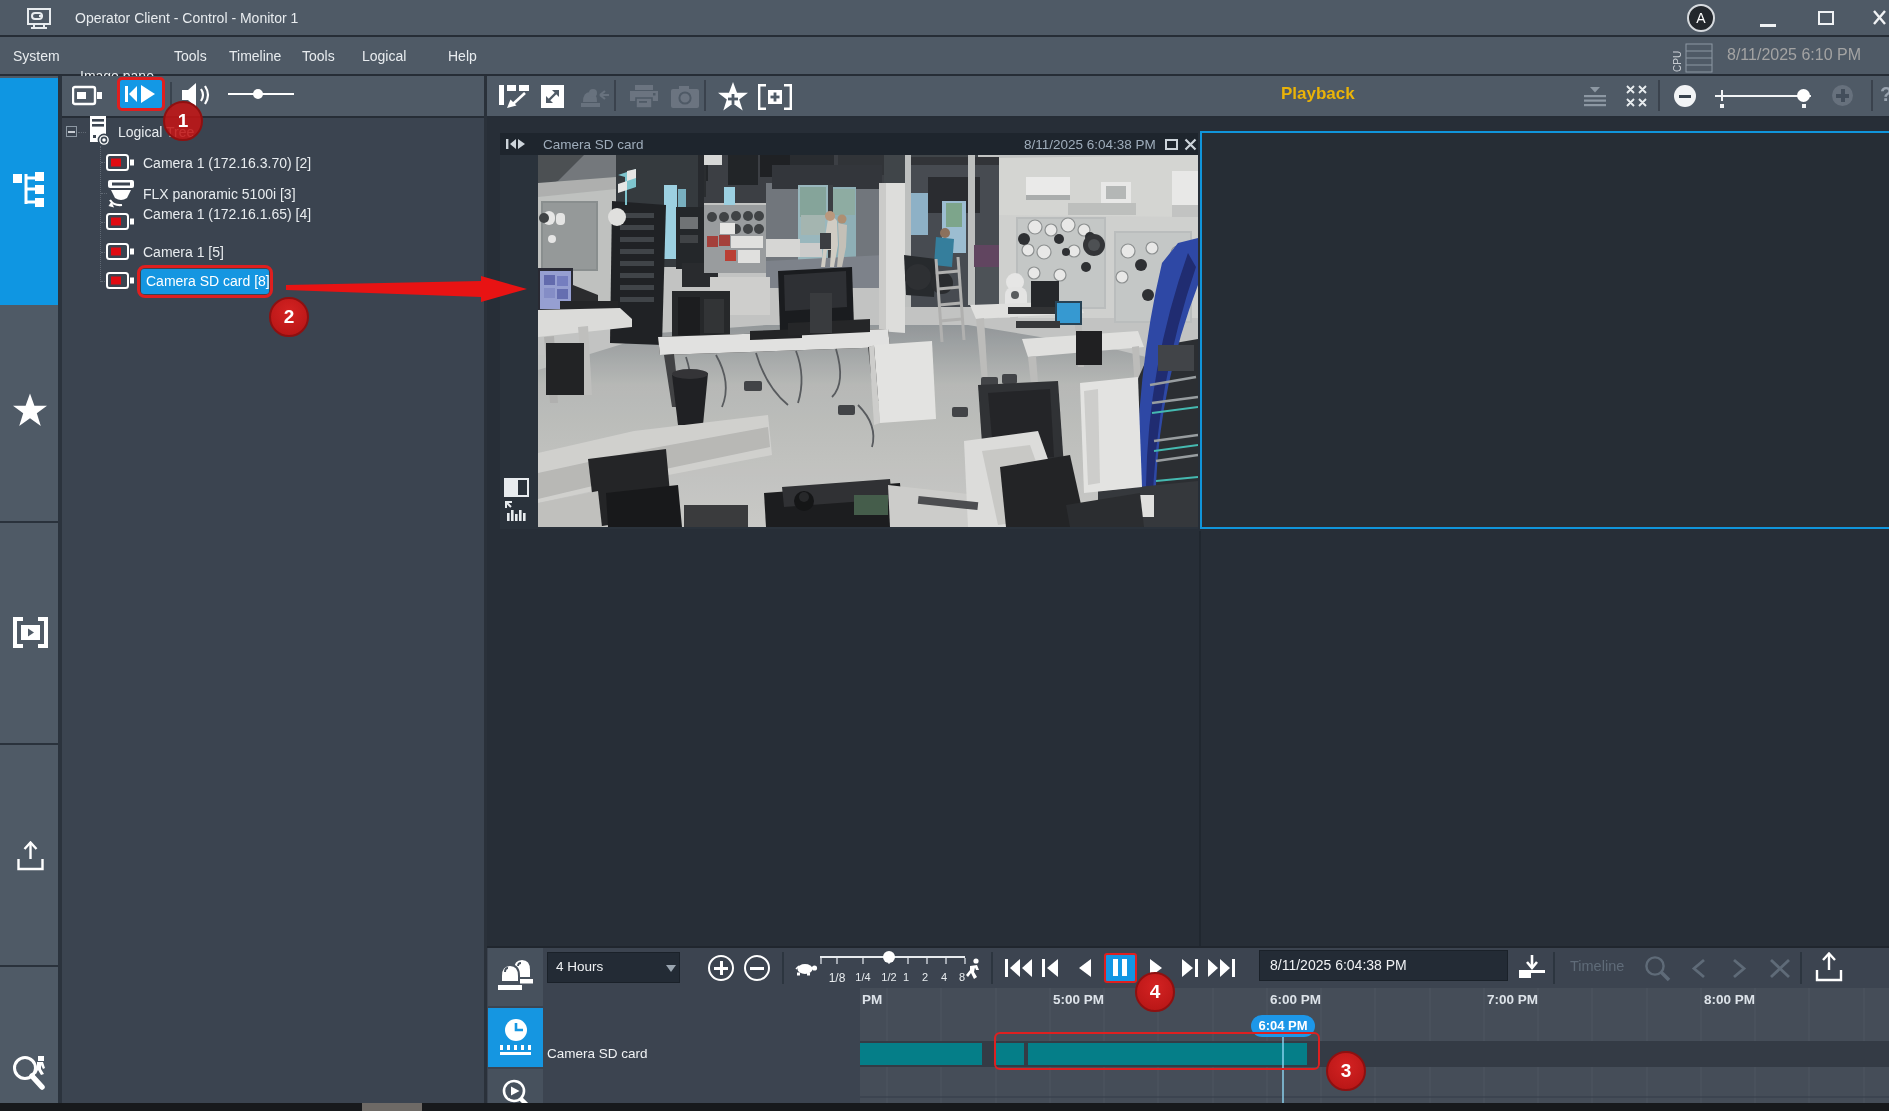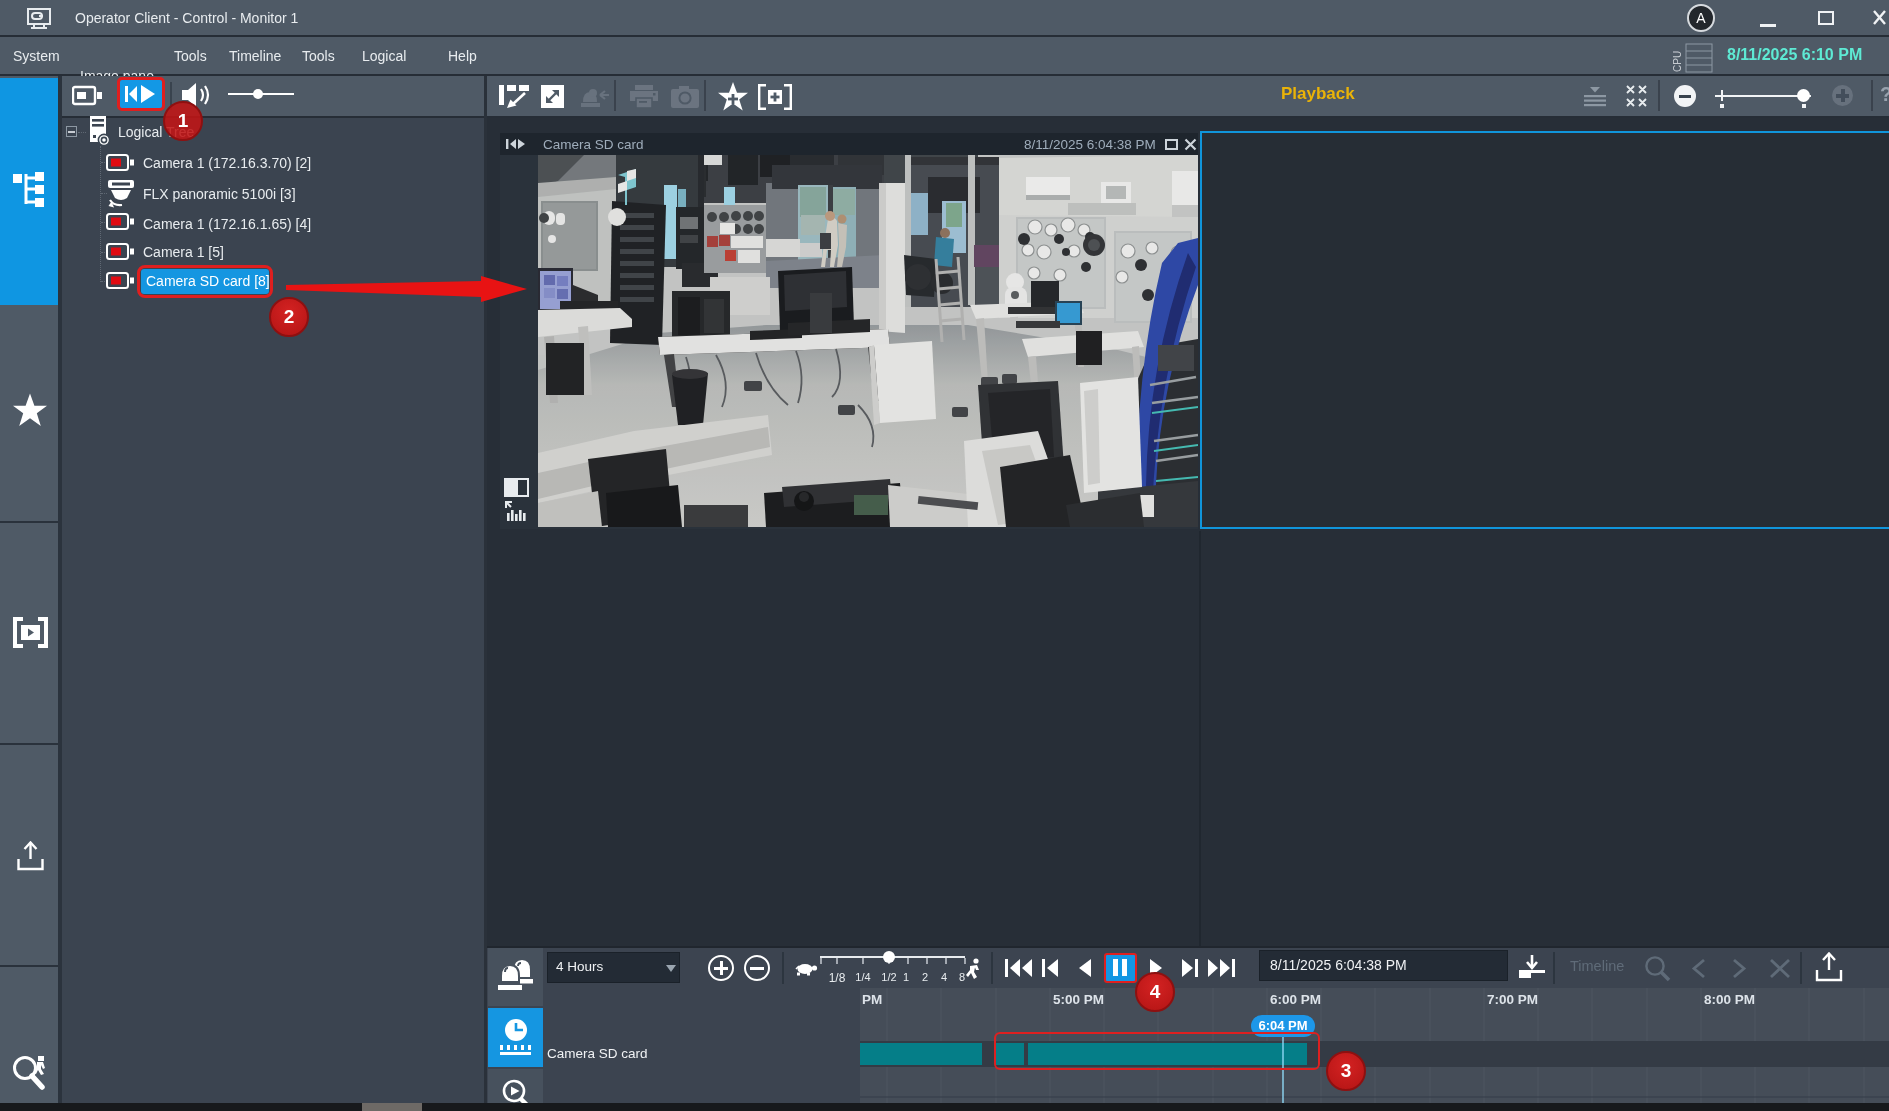--- a/index.html
+++ b/index.html
@@ -47,21 +47,21 @@
   <div class="abs txt" style="left:362px;top:48px;">Logical</div>
   <div class="abs txt" style="left:420px;top:48px;margin-left:28px;">Help</div>
 
   <svg class="abs" style="left:1672px;top:42px" width="42" height="32" viewBox="0 0 42 32">
     <text x="9" y="30" fill="#c7ccd2" font-size="10" font-family="Liberation Sans" transform="rotate(-90 9 30)">CPU</text>
     <rect x="14" y="2" width="26" height="28" fill="none" stroke="#8d98a3" stroke-width="1"></rect>
     <line x1="14" y1="9" x2="40" y2="9" stroke="#8d98a3" stroke-width="1"></line>
     <line x1="14" y1="16" x2="40" y2="16" stroke="#8d98a3" stroke-width="1"></line>
     <line x1="14" y1="23" x2="40" y2="23" stroke="#8d98a3" stroke-width="1"></line>
   </svg>
-  <div class="abs" style="left:1727px;top:46px;font-size:16px;font-weight:bold;color:#5eead4;">8/11/2025 6:10 PM</div>
+  <div class="abs" style="left:1727px;top:46px;font-size:16px;font-weight:normal;color:#a3a3a3;">8/11/2025 6:10 PM</div>
 
   <div class="abs" style="left:0;top:76px;width:1889px;height:40px;background:#4f5a66;"></div>
   <div class="abs" style="left:0;top:116px;width:1889px;height:2px;background:#262d36;"></div>
 
   <div class="abs" style="left:0;top:76px;width:58px;height:1035px;background:#4f5a66;"></div>
   <div class="abs" style="left:58px;top:76px;width:4px;height:1035px;background:#2b333d;"></div>
   <div class="abs" style="left:0;top:78px;width:58px;height:227px;background:#0f96e2;"></div>
   <div id="sb-icons">
 
     <svg class="abs" style="left:13px;top:172px" width="33" height="36" viewBox="0 0 33 36">
@@ -157,21 +157,21 @@
       <path d="M5 10 L25 10 L21 18 Q15 22 9 18 Z" fill="#fff"></path>
       <path d="M4 20 Q8 26 16 25" stroke="#fff" stroke-width="2.2" fill="none"></path>
       <path d="M8 27.5 L2.5 26 L5.5 21.5 Z" fill="#fff"></path>
     </svg>
     <div class="abs txt" style="left:143px;top:186px;">FLX panoramic 5100i [3]</div>
     <svg class="abs" style="left:106px;top:213px" width="28" height="18" viewBox="0 0 28 18">
       <rect x="1" y="1" width="21" height="15" rx="2.5" fill="none" stroke="#fff" stroke-width="2"></rect>
       <rect x="5" y="4.5" width="10" height="8" fill="#e00b12"></rect>
       <rect x="24" y="5.5" width="4.5" height="6" fill="#fff"></rect>
     </svg>
-    <div class="abs txt" style="left:143px;top:216px;text-align:right;">Camera 1 (172.16.1.65) [4]</div>
+    <div class="abs txt" style="left:143px;top:206px;text-align:right;">Camera 1 (172.16.1.65) [4]</div>
     <svg class="abs" style="left:106px;top:243px" width="28" height="18" viewBox="0 0 28 18">
       <rect x="1" y="1" width="21" height="15" rx="2.5" fill="none" stroke="#fff" stroke-width="2"></rect>
       <rect x="5" y="4.5" width="10" height="8" fill="#e00b12"></rect>
       <rect x="24" y="5.5" width="4.5" height="6" fill="#fff"></rect>
     </svg>
     <div class="abs txt" style="left:143px;top:244px;">Camera 1 [5]</div>
     <svg class="abs" style="left:106px;top:272px" width="28" height="18" viewBox="0 0 28 18">
       <rect x="1" y="1" width="21" height="15" rx="2.5" fill="none" stroke="#fff" stroke-width="2"></rect>
       <rect x="5" y="4.5" width="10" height="8" fill="#e00b12"></rect>
       <rect x="24" y="5.5" width="4.5" height="6" fill="#fff"></rect>

